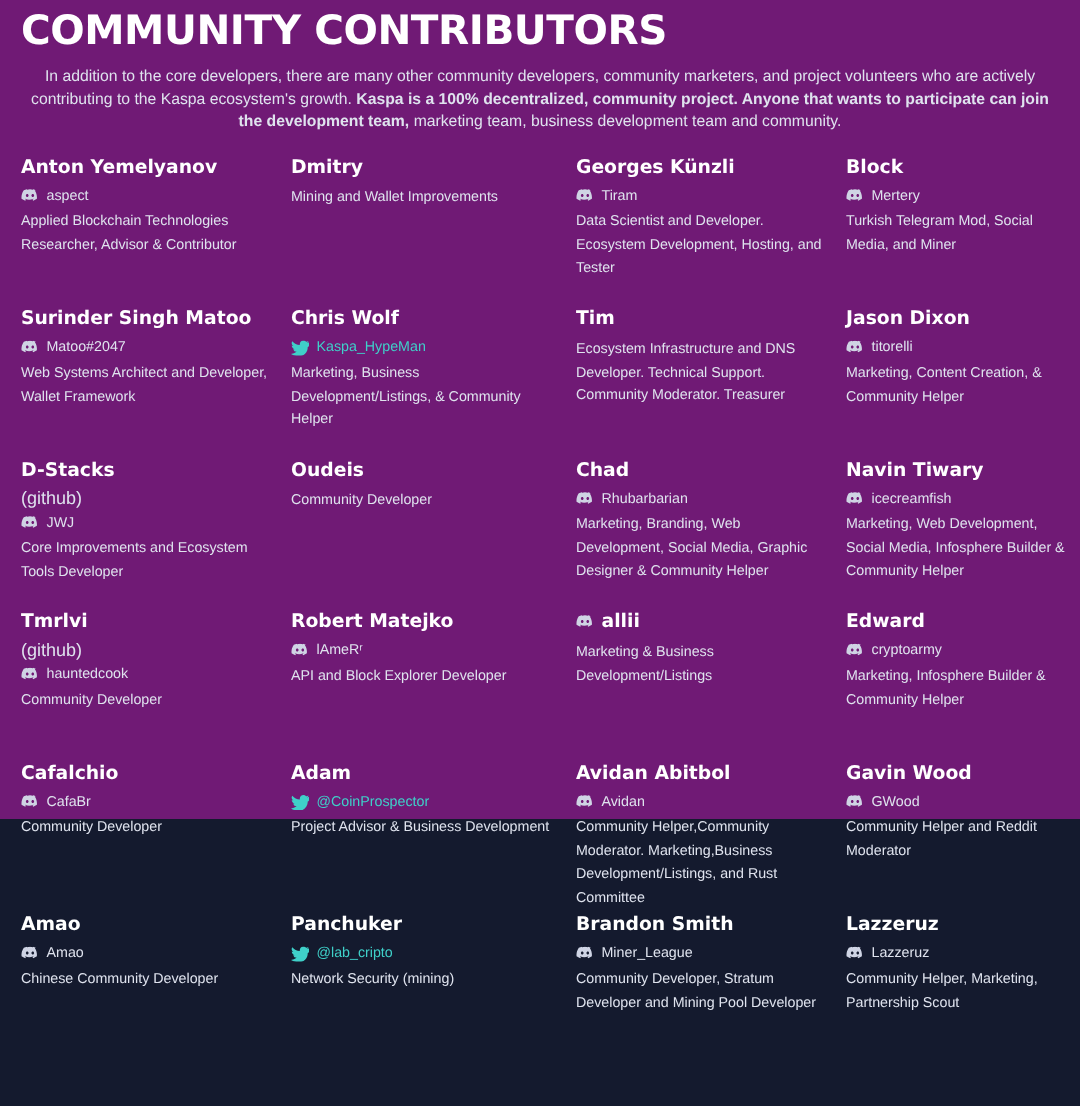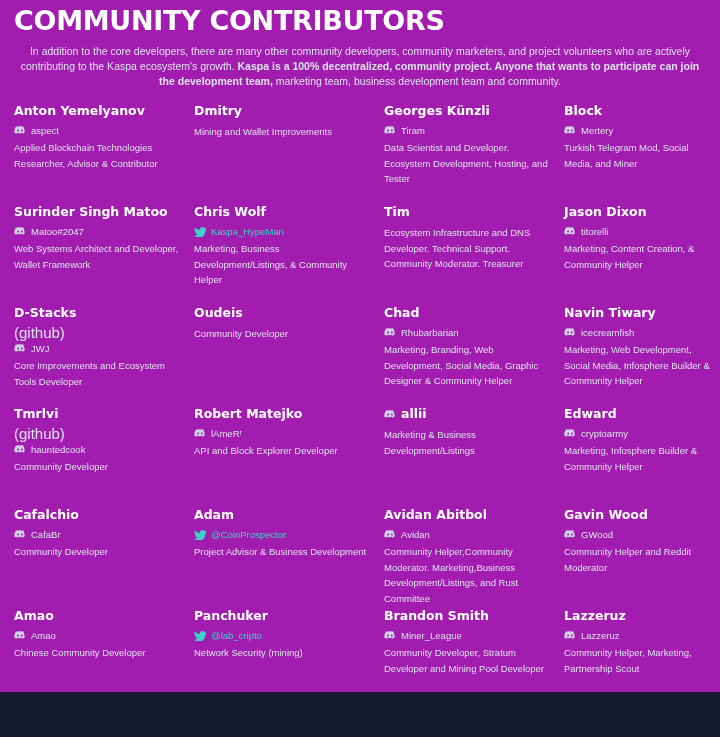--- a/index.html
+++ b/index.html
@@ -10,22 +10,22 @@
   body {
     width: 720px;
     height: 737px;
     overflow: hidden;
     font-family: "Liberation Sans", sans-serif;
     color: #e8eaf2;
   }
   .page {
     position: relative;
     width: 720px;
-    height: 692px;
-    background: #a21caf;
+    height: 546px;
+    background: #701a75;
     padding: 0;
     box-sizing: border-box;
   }
   .page-title {
     margin: 0;
     padding: 4px 14px 0 14px;
     font-size: 27px;
     line-height: 34px;
     font-weight: bold;
     letter-spacing: -0.3px;
@@ -73,21 +73,21 @@
     font-size: 9.5px;
     line-height: 13px;
   }
   .handle-row .handle-text {
     color: #dfe3ee;
   }
   .handle-row.twitter .handle-text {
     color: #3fd0c9;
   }
   .plain-handle {
-    font-size: 15px;
+    font-size: 12px;
     line-height: 13px;
     color: #dfe3ee;
     margin-bottom: 3px;
   }
   .desc {
     font-size: 9.5px;
     line-height: 15.5px;
     color: #dfe3ee;
   }
   .icon {

